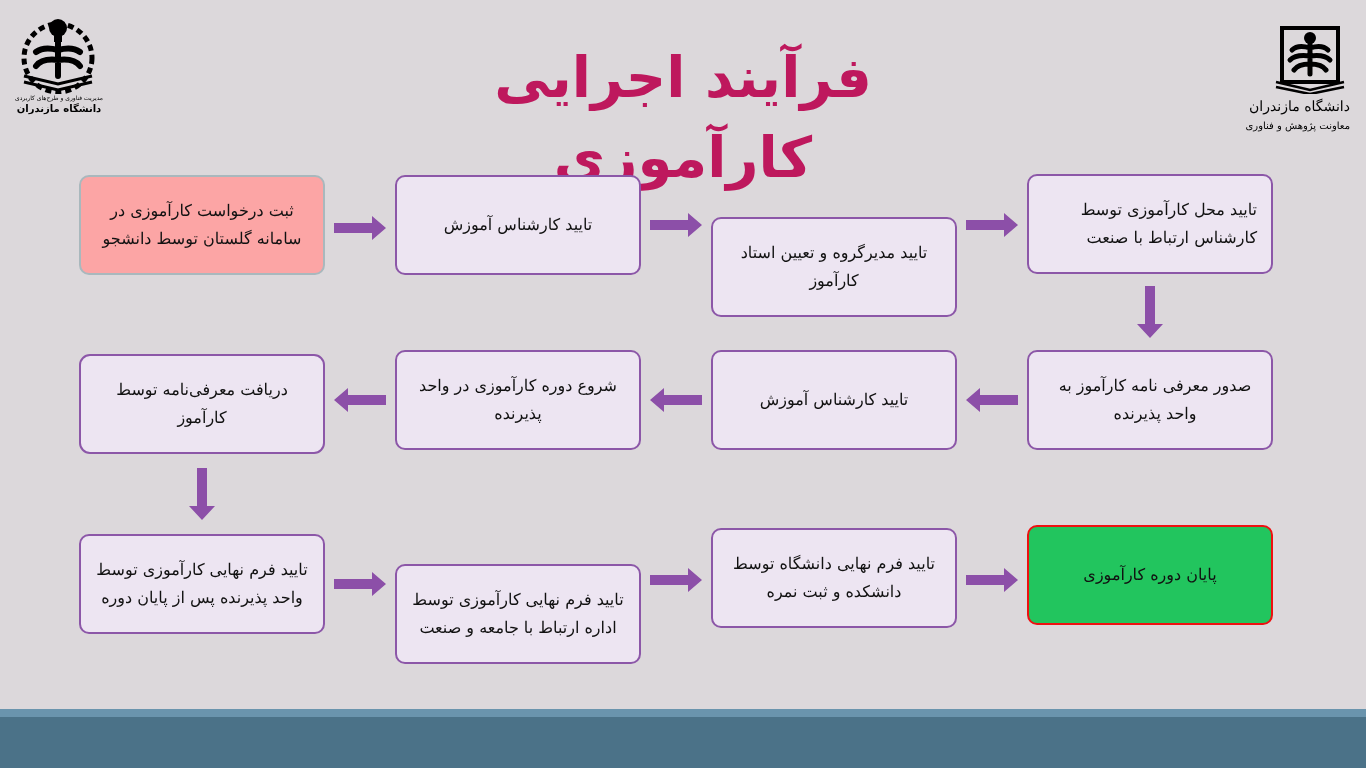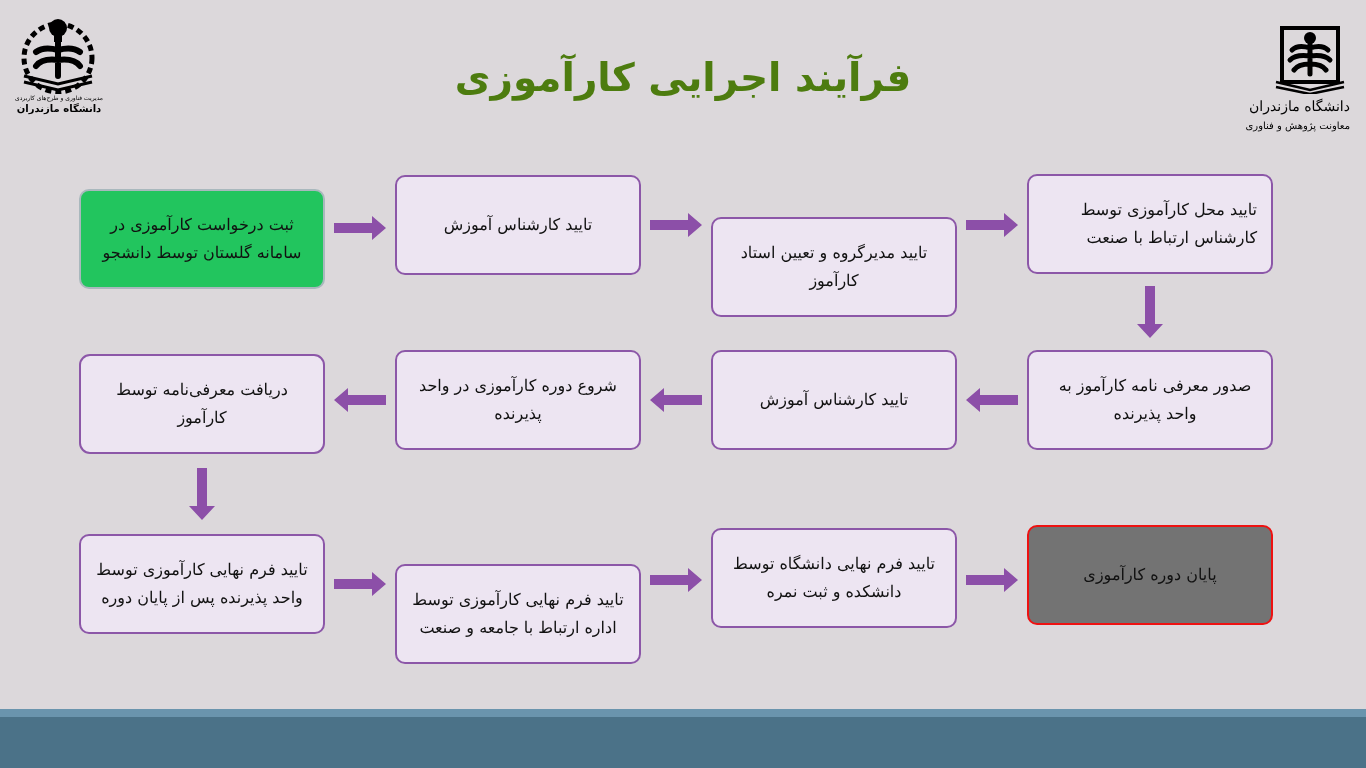--- a/index.html
+++ b/index.html
@@ -3,40 +3,40 @@
   <meta charset="utf-8">
   <style>
     html, body { margin: 0; padding: 0; }
     body {
       width: 1366px; height: 768px; position: relative; overflow: hidden;
       background: #dcd8db;
       font-family: "DejaVu Sans", sans-serif;
     }
     .title {
       position: absolute; left: 400px; top: 38px; width: 566px; height: 80px;
-      text-align: center; font-size: 39px; font-weight: bold; color: #4d7c0f;
+      text-align: center; font-size: 56px; font-weight: bold; color: #be185d;
       direction: rtl; line-height: 80px; font-family: "DejaVu Sans", sans-serif;
     }
     .logo-left { position: absolute; left: 14px; top: 14px; width: 90px; height: 110px; }
     .logo-right { position: absolute; left: 1262px; top: 24px; width: 90px; height: 115px; }
     .logo-caption {
       position: absolute; direction: rtl; text-align: center; color: #000;
       font-family: "DejaVu Sans", sans-serif; white-space: nowrap;
     }
     .box {
       position: absolute; width: 246px; height: 100px;
       box-sizing: border-box; border: 2px solid #8c57a8; border-radius: 10px;
       background: #ede5f2;
       display: flex; align-items: center; justify-content: center;
       text-align: center; direction: rtl;
       font-family: "DejaVu Serif", serif; font-size: 16px; line-height: 28px;
       color: #111; padding: 6px 14px;
     }
-    .box.start { background: #22c55e; border-color: #a9b8bd; margin-top: 14px; }
-    .box.end { background: #737373; border-color: #ee1111; }
+    .box.start { background: #fca5a5; border-color: #a9b8bd; }
+    .box.end { background: #22c55e; border-color: #ee1111; }
     .arrow { position: absolute; }
     .footer-stripe { position: absolute; left: 0; top: 709px; width: 1366px; height: 8px; background: #6a94ad; }
     .footer { position: absolute; left: 0; top: 717px; width: 1366px; height: 51px; background: #4b7288; }
   </style>
 </head>
 <body>
 
 <div class="logo-left">
   <svg width="90" height="80" viewBox="0 0 90 80">
     <circle cx="44" cy="44" r="34" fill="none" stroke="#000" stroke-width="5" stroke-dasharray="6 4"></circle>

